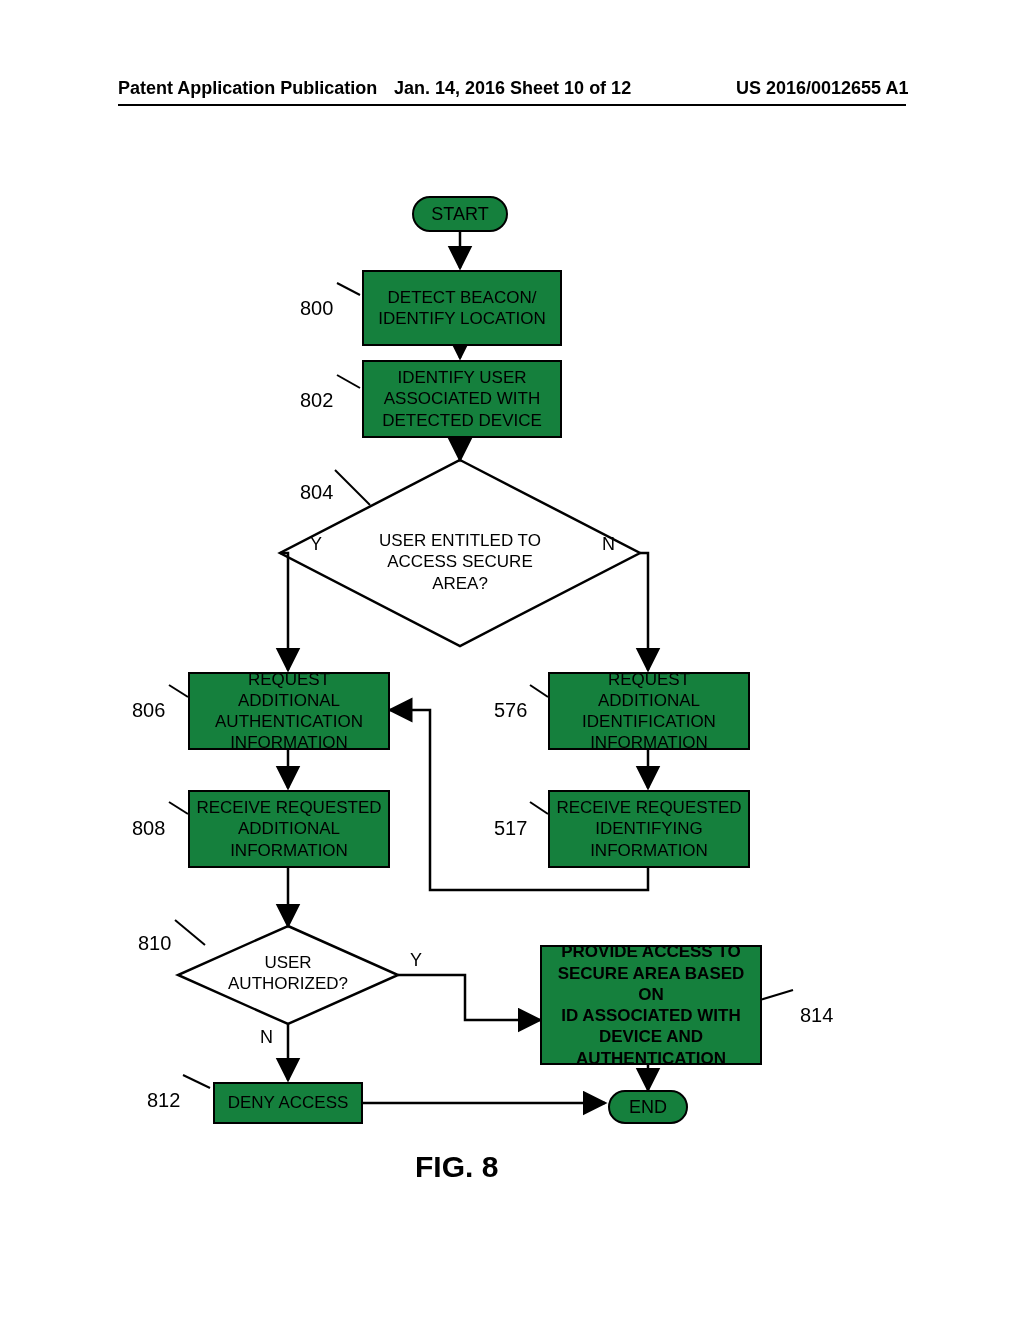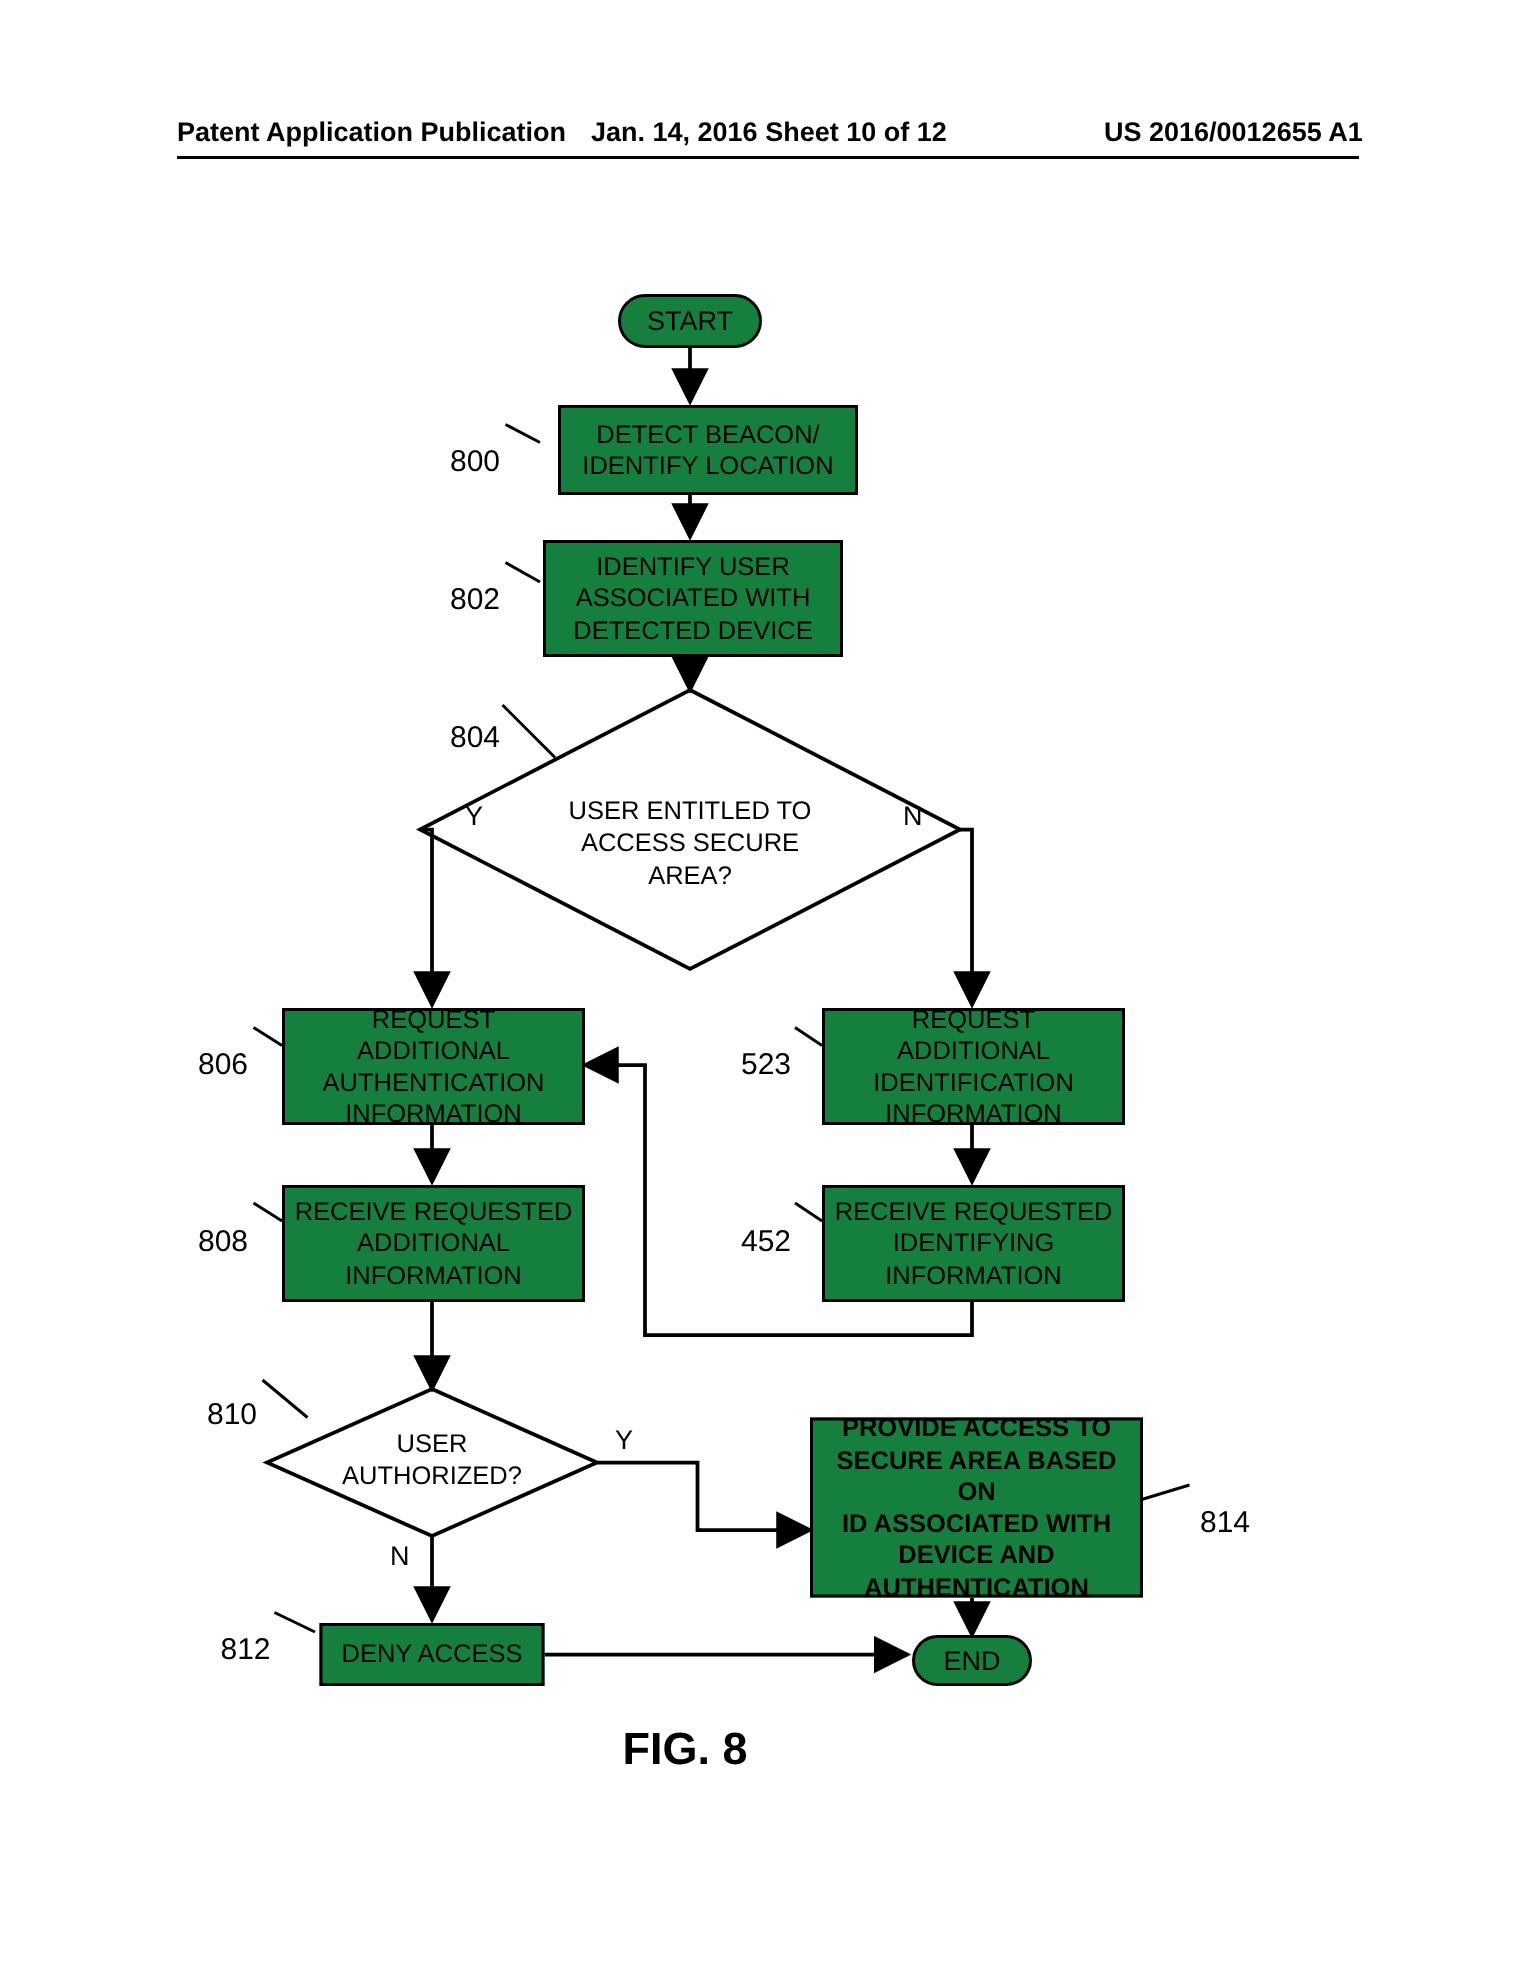--- a/index.html
+++ b/index.html
@@ -151,21 +151,21 @@
     <line class="leader" x1="530" y1="802" x2="548" y2="814"></line>
     <line class="leader" x1="175" y1="920" x2="205" y2="945"></line>
     <line class="leader" x1="183" y1="1075" x2="210" y2="1088"></line>
     <line class="leader" x1="793" y1="990" x2="760" y2="1000"></line>
   </svg>
 
   <div class="node terminator" style="left:412px; top:196px; width:96px; height:36px;">
     <span>START</span>
   </div>
 
-  <div class="node" style="left:372px; top:270px; width:200px; height:60px;align-items:center;">
+  <div class="node" style="left:362px; top:270px; width:200px; height:76px;align-items:center;">
     <span style="white-space:pre-line;">DETECT BEACON/
 IDENTIFY LOCATION</span>
   </div>
 
   <div class="node" style="left:362px; top:360px; width:200px; height:78px;">
     <span style="white-space:pre-line;">IDENTIFY USER
 ASSOCIATED WITH
 DETECTED DEVICE</span>
   </div>
 
@@ -225,18 +225,18 @@
   <div class="label" style="left:260px; top:1027px;">N</div>
 
   <div class="refnum" style="left:300px; top:268px;">800</div>
   <div class="refnum" style="left:300px; top:360px;">802</div>
   <div class="refnum" style="left:300px; top:452px;">804</div>
   <div class="refnum" style="left:132px; top:670px;">806</div>
   <div class="refnum" style="left:132px; top:788px;">808</div>
   <div class="refnum" style="left:138px; top:903px;">810</div>
   <div class="refnum" style="left:147px; top:1060px;">812</div>
   <div class="refnum" style="left:800px; top:975px;">814</div>
-  <div class="refnum" style="left:494px; top:670px;">523</div>
-  <div class="refnum" style="left:494px; top:788px;">452</div>
+  <div class="refnum" style="left:494px; top:670px;">576</div>
+  <div class="refnum" style="left:494px; top:788px;">517</div>
 
   <div class="figcap" style="left:415px; top:1150px;">FIG. 8</div>
 
 </div>
 
 </body></html>

